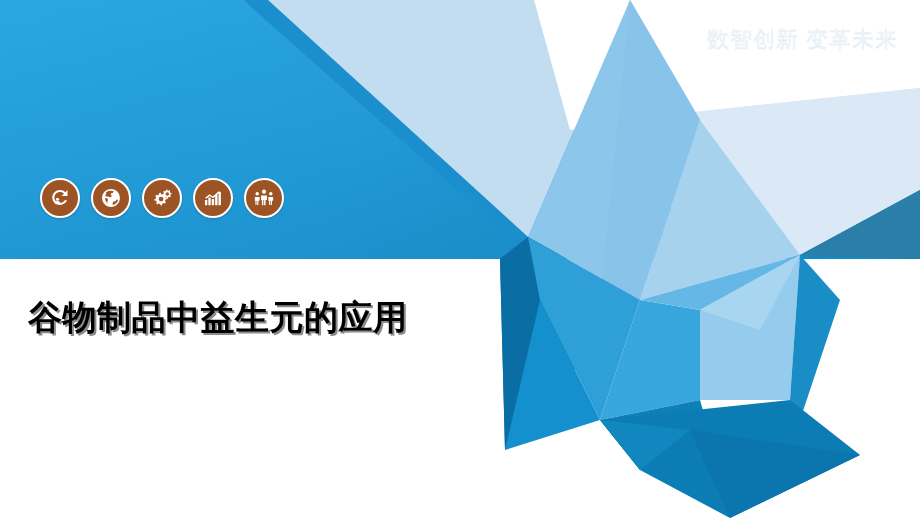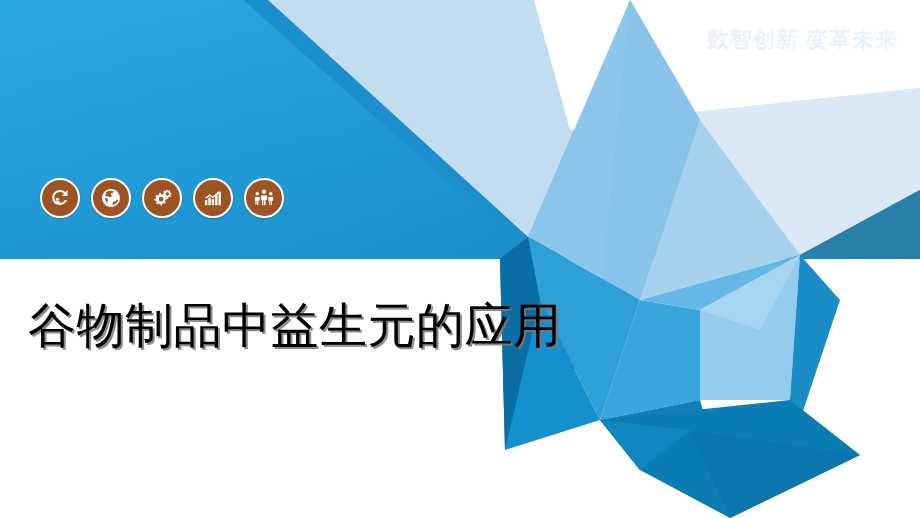--- a/index.html
+++ b/index.html
@@ -71,22 +71,22 @@
     height: 22px;
     display: block;
   }
   .icon-badge svg * { fill: #ffffff; }
 
   
   #slide-title {
     position: absolute;
     left: 28px;
     top: 298px;
-    font-size: 48px;
-    font-weight: normal;
+    font-size: 34px;
+    font-weight: bold;
     color: #000000;
     letter-spacing: 0.5px;
     white-space: nowrap;
     text-shadow: 2px 2px 0 rgba(120,120,120,0.85);
     line-height: 1.15;
   }
 </style>
 </head>
 <body>
 

